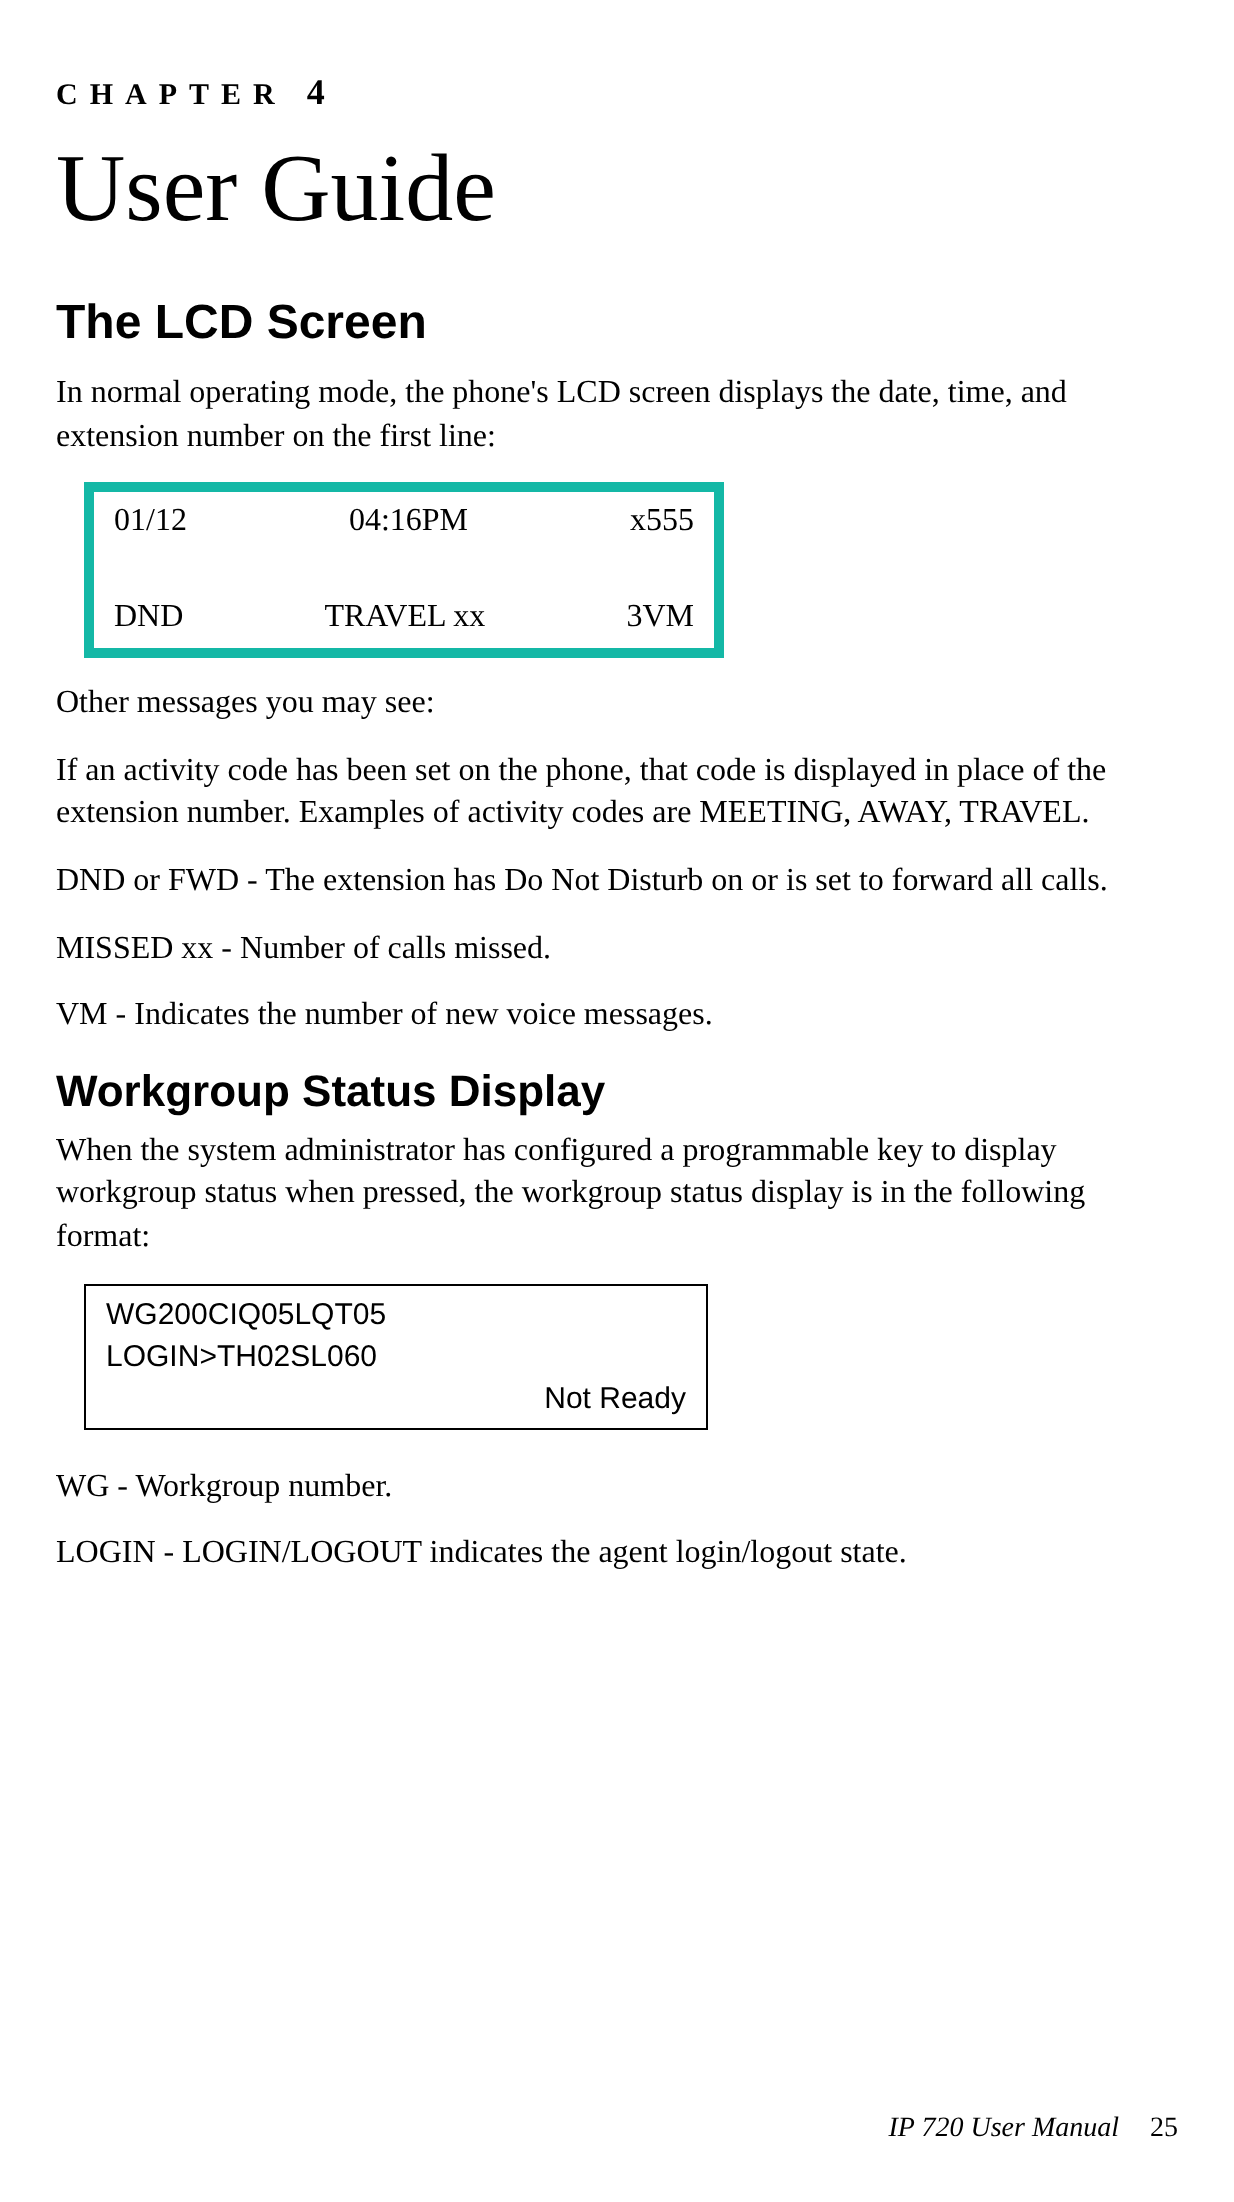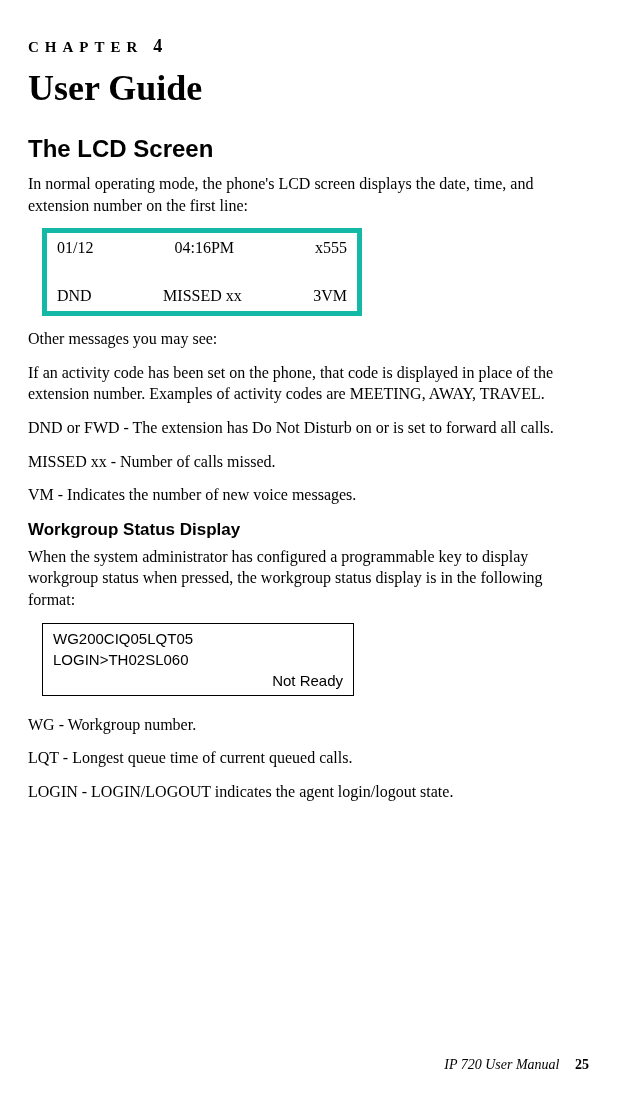--- a/index.html
+++ b/index.html
@@ -23,33 +23,33 @@
     letter-spacing: 6px;
     font-size: 15px;
     margin-bottom: 10px;
   }
   .chapter-num {
     letter-spacing: 0;
     margin-left: 10px;
     font-size: 18px;
   }
   .h1 {
-    font-size: 36px;
-    font-weight: bold;
+    font-size: 48px;
+    font-weight: normal;
     margin: 0 0 26px 0;
   }
   .h2 {
     font-family: Arial, Helvetica, sans-serif;
     font-size: 24px;
     font-weight: bold;
     margin: 0 0 10px 0;
   }
   .h3 {
     font-family: Arial, Helvetica, sans-serif;
-    font-size: 17px;
+    font-size: 22px;
     font-weight: bold;
     margin: 14px 0 6px 0;
   }
   p {
     margin: 0 0 12px 0;
     line-height: 1.35;
   }
   .lcd-box {
     border: 5px solid #14b8a6;
     width: 290px;
@@ -83,21 +83,21 @@
   }
   .footer {
     position: absolute;
     bottom: 28px;
     right: 28px;
     font-style: italic;
     font-size: 14px;
   }
   .footer .pg {
     font-style: normal;
-    font-weight: bold;
+    font-weight: normal;
     margin-left: 12px;
   }
 </style>
 </head>
 <body>
 
 <div class="page">
 
   <div class="chapter-line">
     <span>CHAPTER</span><span class="chapter-num">4</span>
@@ -111,21 +111,21 @@
 
   <div class="lcd-box">
     <div class="lcd-row">
       <span>01/12</span>
       <span>04:16PM</span>
       <span>x555</span>
     </div>
     <div class="lcd-gap"></div>
     <div class="lcd-row">
       <span>DND</span>
-      <span>MISSED xx</span>
+      <span>TRAVEL xx</span>
       <span>3VM</span>
     </div>
   </div>
 
   <p>Other messages you may see:</p>
   <p>If an activity code has been set on the phone, that code is displayed in place of the extension number. Examples of activity codes are MEETING, AWAY, TRAVEL.</p>
   <p>DND or FWD - The extension has Do Not Disturb on or is set to forward all calls.</p>
   <p>MISSED xx - Number of calls missed.</p>
   <p>VM - Indicates the number of new voice messages.</p>
 
@@ -141,21 +141,20 @@
     </div>
     <div class="wg-row">
       <span>LOGIN</span>
       <span>&gt;TH02</span>
       <span>SL060</span>
     </div>
     <div class="wg-center">Not Ready</div>
   </div>
 
   <p>WG - Workgroup number.</p>
-  <p>LQT - Longest queue time of current queued calls.</p>
   <p>LOGIN - LOGIN/LOGOUT indicates the agent login/logout state.</p>
 
   <div class="footer">
     <span>IP 720 User Manual</span>
     <span class="pg">25</span>
   </div>
 
 </div>
 
 </body></html>

